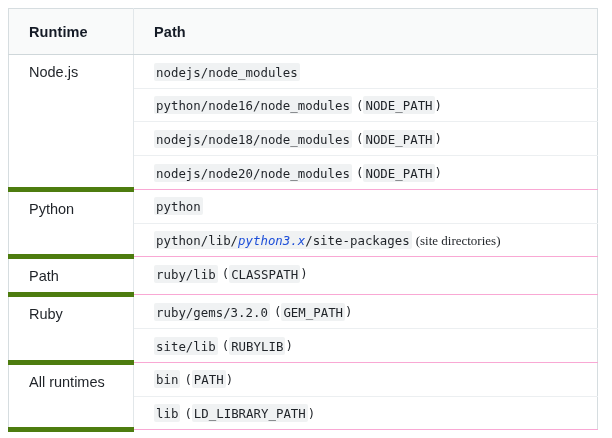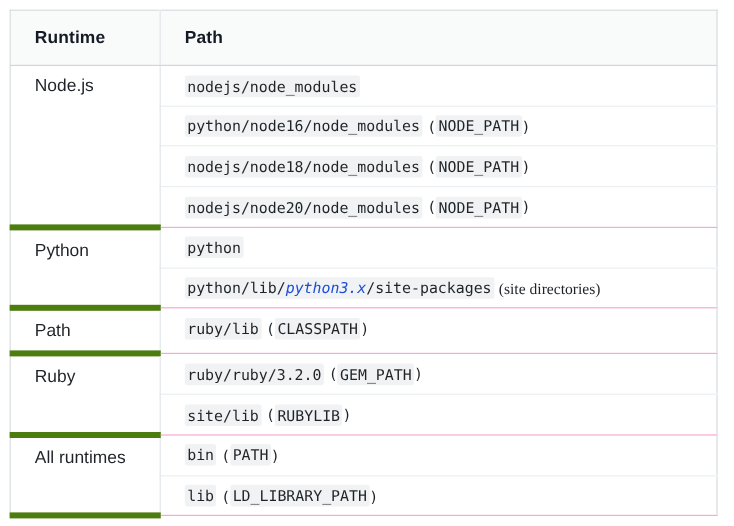--- a/index.html
+++ b/index.html
@@ -135,21 +135,21 @@
       </tr>
       <tr class="group-end">
         <td class="path-cell"><code class="code"><span>python/lib/</span><em class="var">python3.x</em><span>/site-packages</span></code><span class="sep"></span><span class="note">(site directories)</span></td>
       </tr>
       <tr class="group-end">
         <td class="runtime-cell" rowspan="1"><span>Path</span></td>
         <td class="path-cell"><code class="code">ruby/lib</code><span class="sep"></span><span class="paren">(</span><code class="code">CLASSPATH</code><span class="paren">)</span></td>
       </tr>
       <tr>
         <td class="runtime-cell" rowspan="2"><span>Ruby</span></td>
-        <td class="path-cell"><code class="code">ruby/ruby/3.2.0</code><span class="sep"></span><span class="paren">(</span><code class="code">GEM_PATH</code><span class="paren">)</span></td>
+        <td class="path-cell"><code class="code">ruby/gems/3.2.0</code><span class="sep"></span><span class="paren">(</span><code class="code">GEM_PATH</code><span class="paren">)</span></td>
       </tr>
       <tr class="group-end">
         <td class="path-cell"><code class="code">site/lib</code><span class="sep"></span><span class="paren">(</span><code class="code">RUBYLIB</code><span class="paren">)</span></td>
       </tr>
       <tr>
         <td class="runtime-cell" rowspan="2"><span>All runtimes</span></td>
         <td class="path-cell"><code class="code">bin</code><span class="sep"></span><span class="paren">(</span><code class="code">PATH</code><span class="paren">)</span></td>
       </tr>
       <tr class="group-end last-row">
         <td class="path-cell"><code class="code">lib</code><span class="sep"></span><span class="paren">(</span><code class="code">LD_LIBRARY_PATH</code><span class="paren">)</span></td>

